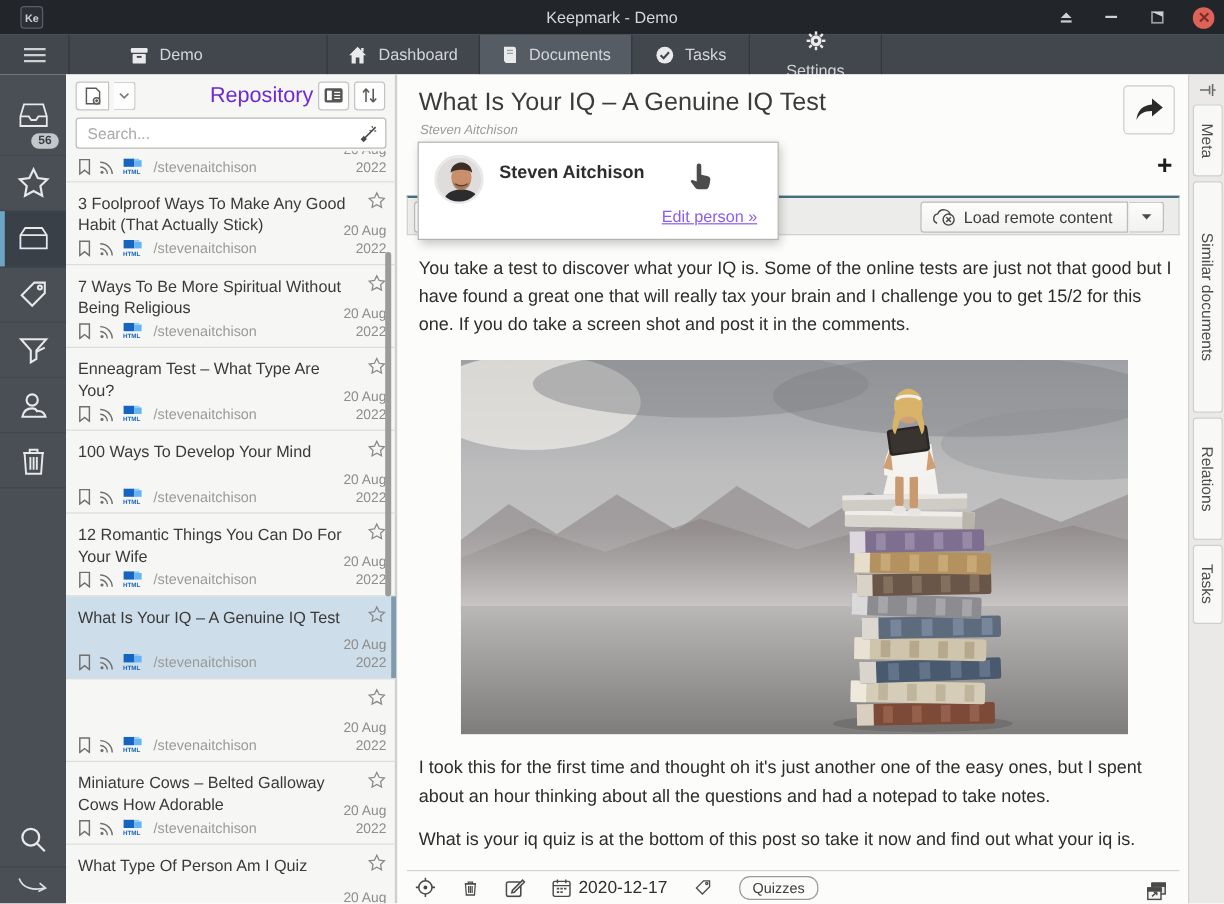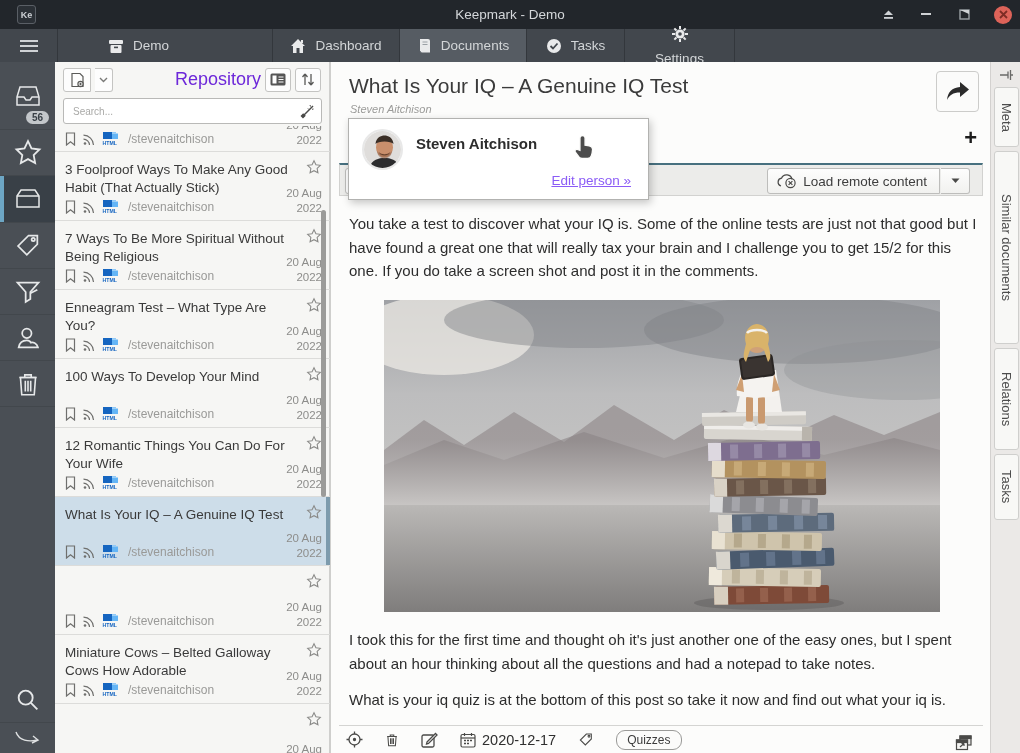--- a/index.html
+++ b/index.html
@@ -46,21 +46,21 @@
   
   .repo { position:absolute; left:55px; top:62px; width:275px; height:691px; background:#f6f6f4; border-right:1px solid #cfcfcd; }
   .repo-head { position:absolute; left:0; top:0; width:100%; height:35px; display:flex; align-items:center; padding:0 8px; gap:4px; }
   .repo-title { flex:1; text-align:right; font-size:18px; color:#6d28d9; }
   .btn { background:#fdfdfd; border:1px solid #c4c4c2; border-radius:3px; display:flex; align-items:center; justify-content:center; }
   .btn-sq { width:26px; height:24px; }
   .split-l { width:28px; height:24px; border-radius:3px 0 0 3px; }
   .split-r { width:18px; height:24px; border-radius:0 3px 3px 0; border-left:none; }
   .repo-search { position:absolute; left:8px; top:36px; width:259px; height:26px; }
   .repo-search input { width:100%; height:100%; border:1px solid #b9b9b7; border-radius:3px; background:#fff; padding:0 28px 0 9px;
-                       font-size:10px; color:#a16207; font-family:"Liberation Sans",sans-serif; outline:none;}
+                       font-size:13px; color:#a16207; font-family:"Liberation Sans",sans-serif; outline:none;}
   .repo-search input::placeholder { color:#a9a9a7; }
   .wand { position:absolute; right:7px; top:6px; }
 
   .doc-list { position:absolute; left:0; top:64px; width:275px; height:627px; overflow:hidden; }
   .doc-item { position:relative; height:69px; border-bottom:1px solid #dcdcda; padding:9px 10px 0 10px; }
   .doc-item.partial { height:26px; padding-top:0; }
   .doc-title { font-size:13.5px; color:#3a3a3a; line-height:1.32; padding-right:26px; }
   .doc-star { position:absolute; right:8px; top:7px; }
   .doc-meta { position:absolute; left:10px; bottom:6px; display:flex; align-items:flex-end; gap:6px; }
   .doc-path { font-size:12px; color:#9a9a98; margin-left:3px; }
@@ -630,20 +630,21 @@
               <text x="0.5" y="13" font-size="5.2" font-weight="bold" fill="#1565c0" font-family="Liberation Sans,sans-serif">HTML</text>
             </svg>
           </span>
         <span class="doc-path">/stevenaitchison</span>
       </div>
       <div class="doc-date">20 Aug
 2022</div>
     </div>
 
     <div class="doc-item">
+      <div class="doc-title">What Type Of Person Am I Quiz</div>
       <span class="doc-star">
           <svg width="16" height="16" viewBox="0 0 24 24" fill="none" stroke="#8a8a88" stroke-width="1.6">
             <path d="M12 2.6 L14.9 8.6 L21.5 9.5 L16.7 14.1 L17.9 20.7 L12 17.5 L6.1 20.7 L7.3 14.1 L2.5 9.5 L9.1 8.6 Z"></path>
           </svg>
         </span>
       <div class="doc-date" style="bottom:auto; top:38px">20 Aug
 2022</div>
     </div>
 
   </div>

